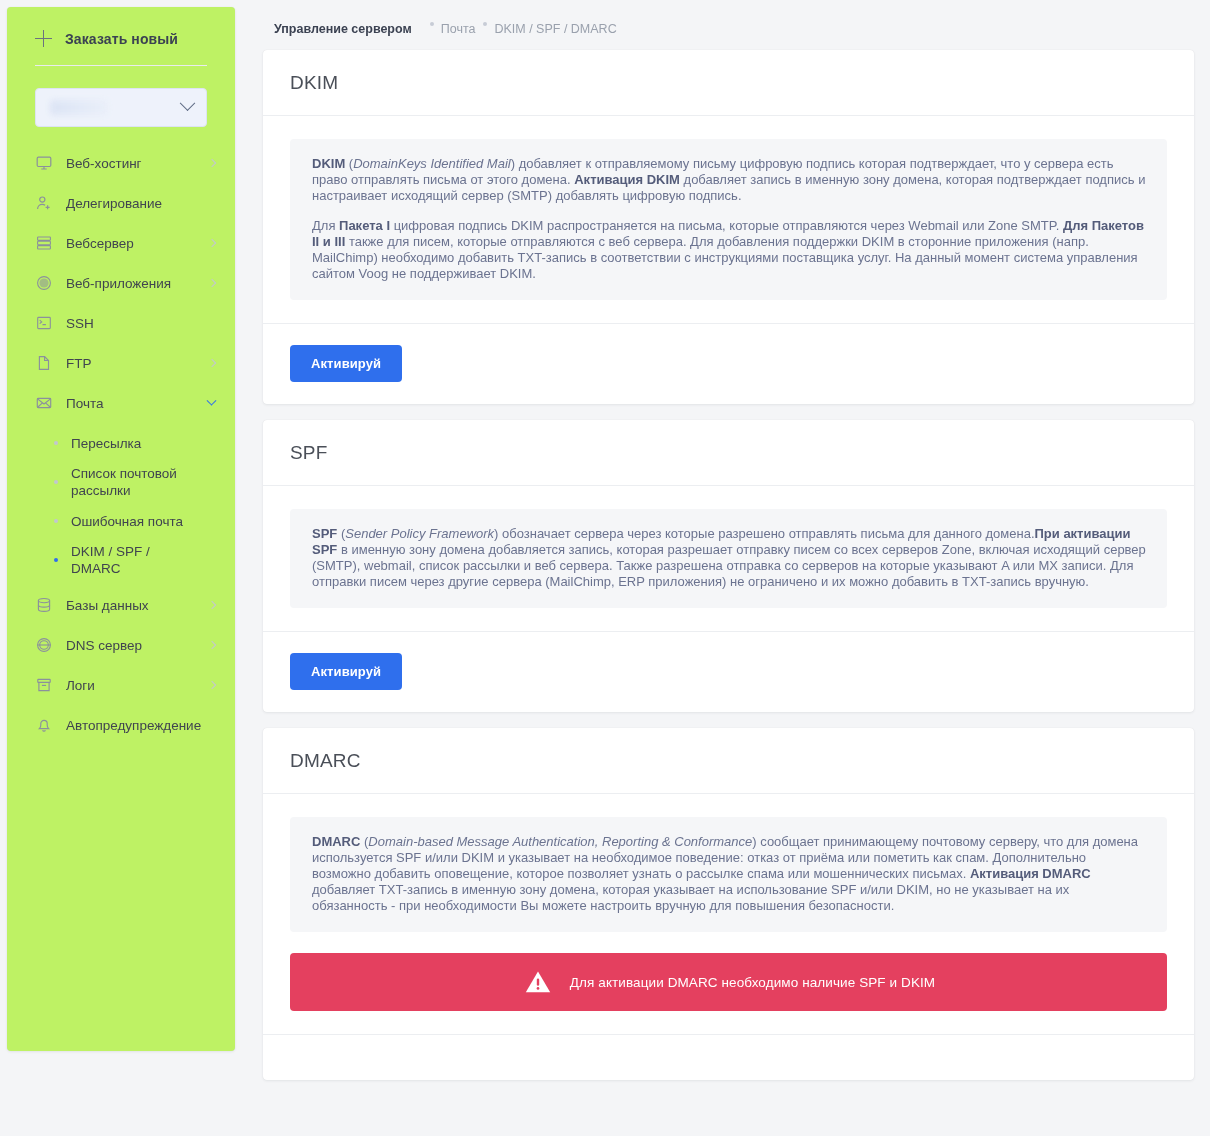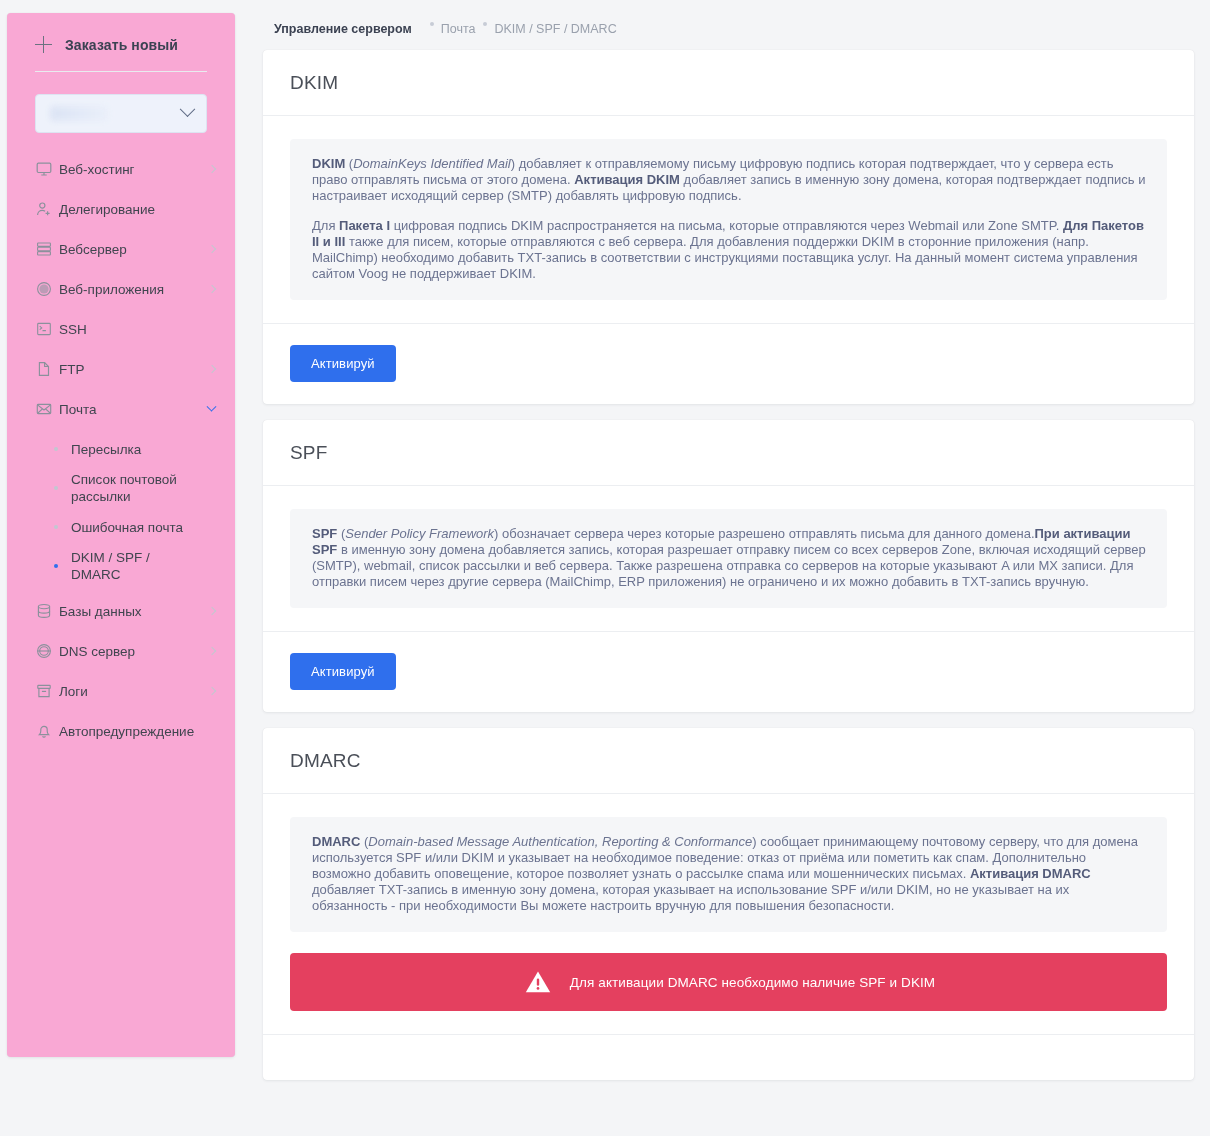--- a/index.html
+++ b/index.html
@@ -15,24 +15,24 @@
     position: relative;
     width: 1210px;
     height: 1136px;
     overflow: hidden;
   }
 
   
   .sidebar {
     position: absolute;
     left: 7px;
-    top: 13px;
+    top: 7px;
     width: 228px;
     min-height: 1044px;
-    background: #f9a8d4;
+    background: #bef264;
     border-radius: 4px;
     box-shadow: 0 1px 3px rgba(16,24,40,.07), 0 0 1px rgba(16,24,40,.10);
     padding-top: 4px;
   }
   .order-new {
     display: flex;
     align-items: center;
     gap: 13px;
     padding: 19px 0 18px 28px;
     cursor: pointer;
@@ -87,21 +87,21 @@
     width: 11px; height: 11px;
     border-right: 1.6px solid #5f6b85;
     border-bottom: 1.6px solid #5f6b85;
     transform: rotate(45deg) translate(-3px,-3px);
   }
 
   .nav { margin-top: 16px; padding-bottom: 16px; }
   .nav-item {
     display: flex;
     align-items: center;
-    gap: 7px;
+    gap: 14px;
     height: 40px;
     padding: 0 20px 0 28px;
     cursor: pointer;
     position: relative;
   }
   .nav-item .ico {
     width: 17px; height: 17px;
     flex: 0 0 17px;
     display: flex;
     align-items: center;
@@ -218,21 +218,21 @@
   .card-foot {
     border-top: 1px solid #eceef1;
     margin-top: 23px;
     padding: 21px 27px 22px 27px;
   }
   .btn-activate {
     display: inline-block;
     background: #2f6fed;
     color: #ffffff;
     font-size: 13px;
-    font-weight: normal;
+    font-weight: bold;
     border: none;
     border-radius: 4px;
     padding: 11px 21px 11px 21px;
     cursor: pointer;
     letter-spacing: .1px;
   }
 
   .alert {
     margin: 21px 0 0 0;
     background: #e4405f;

